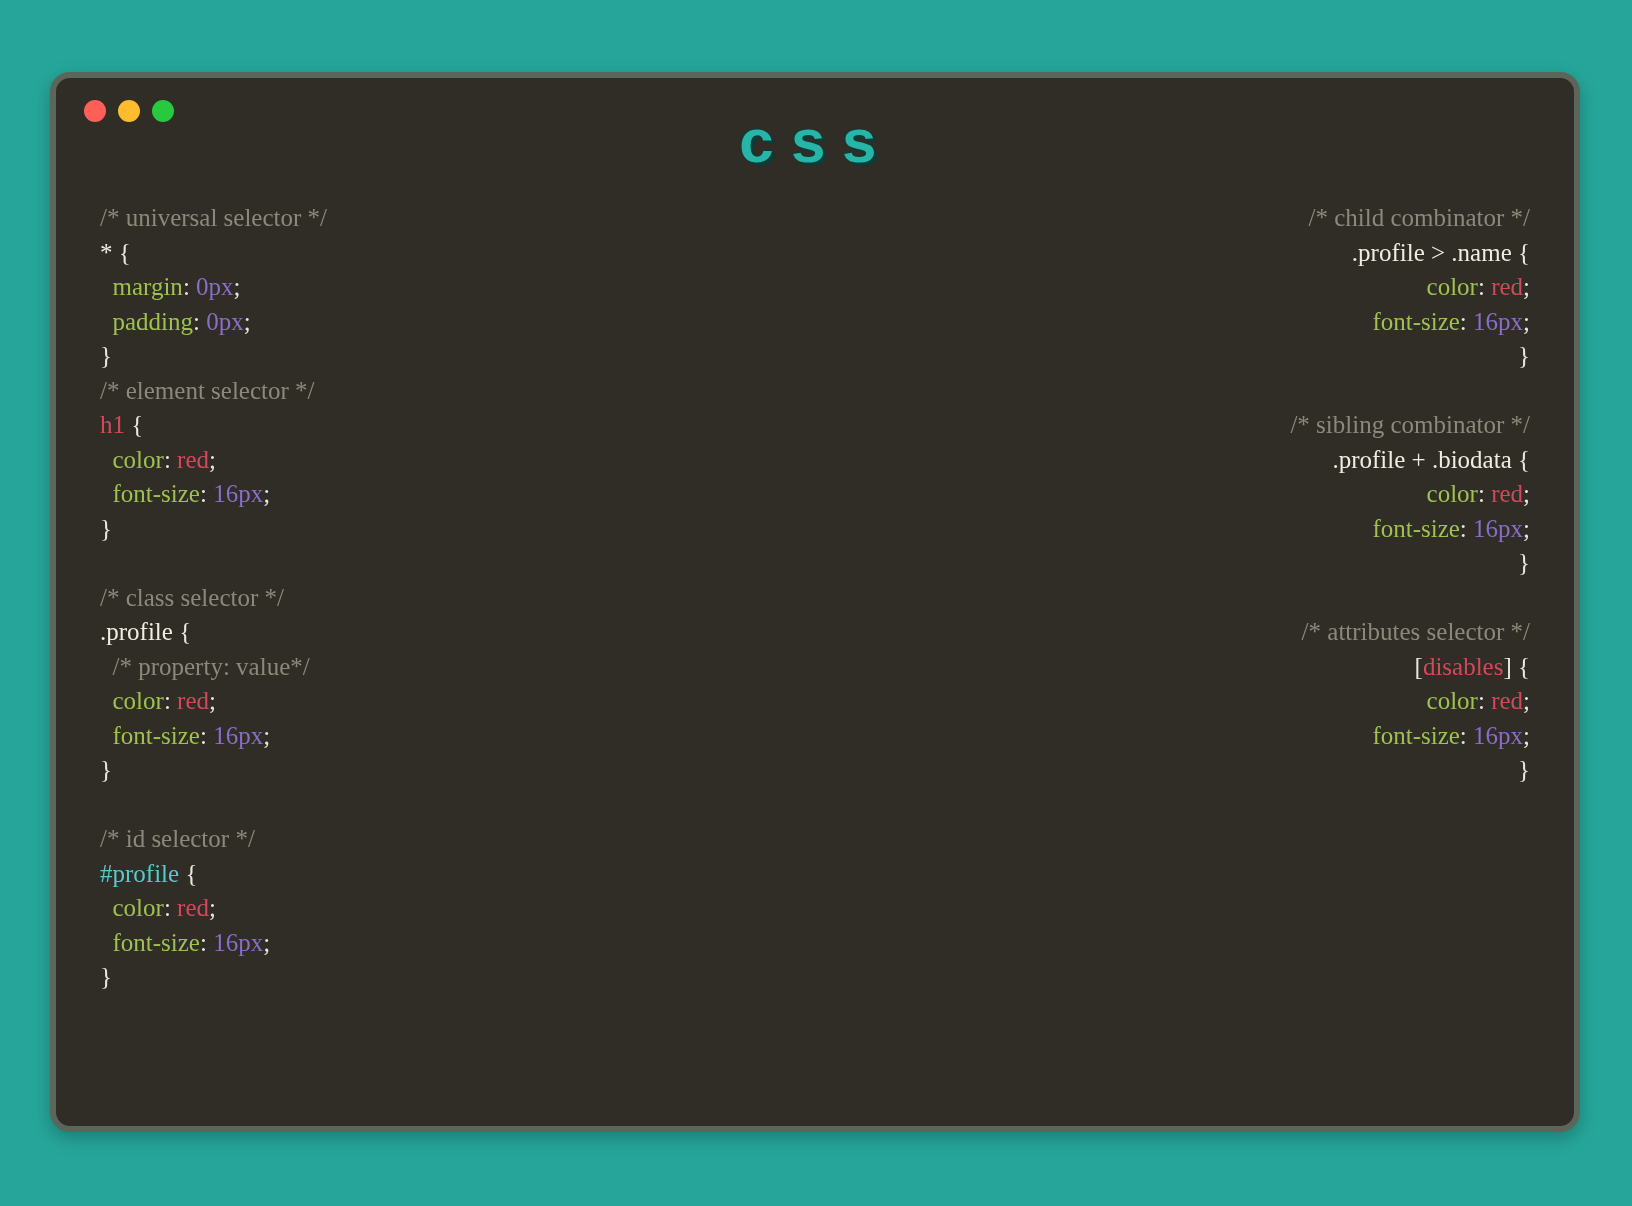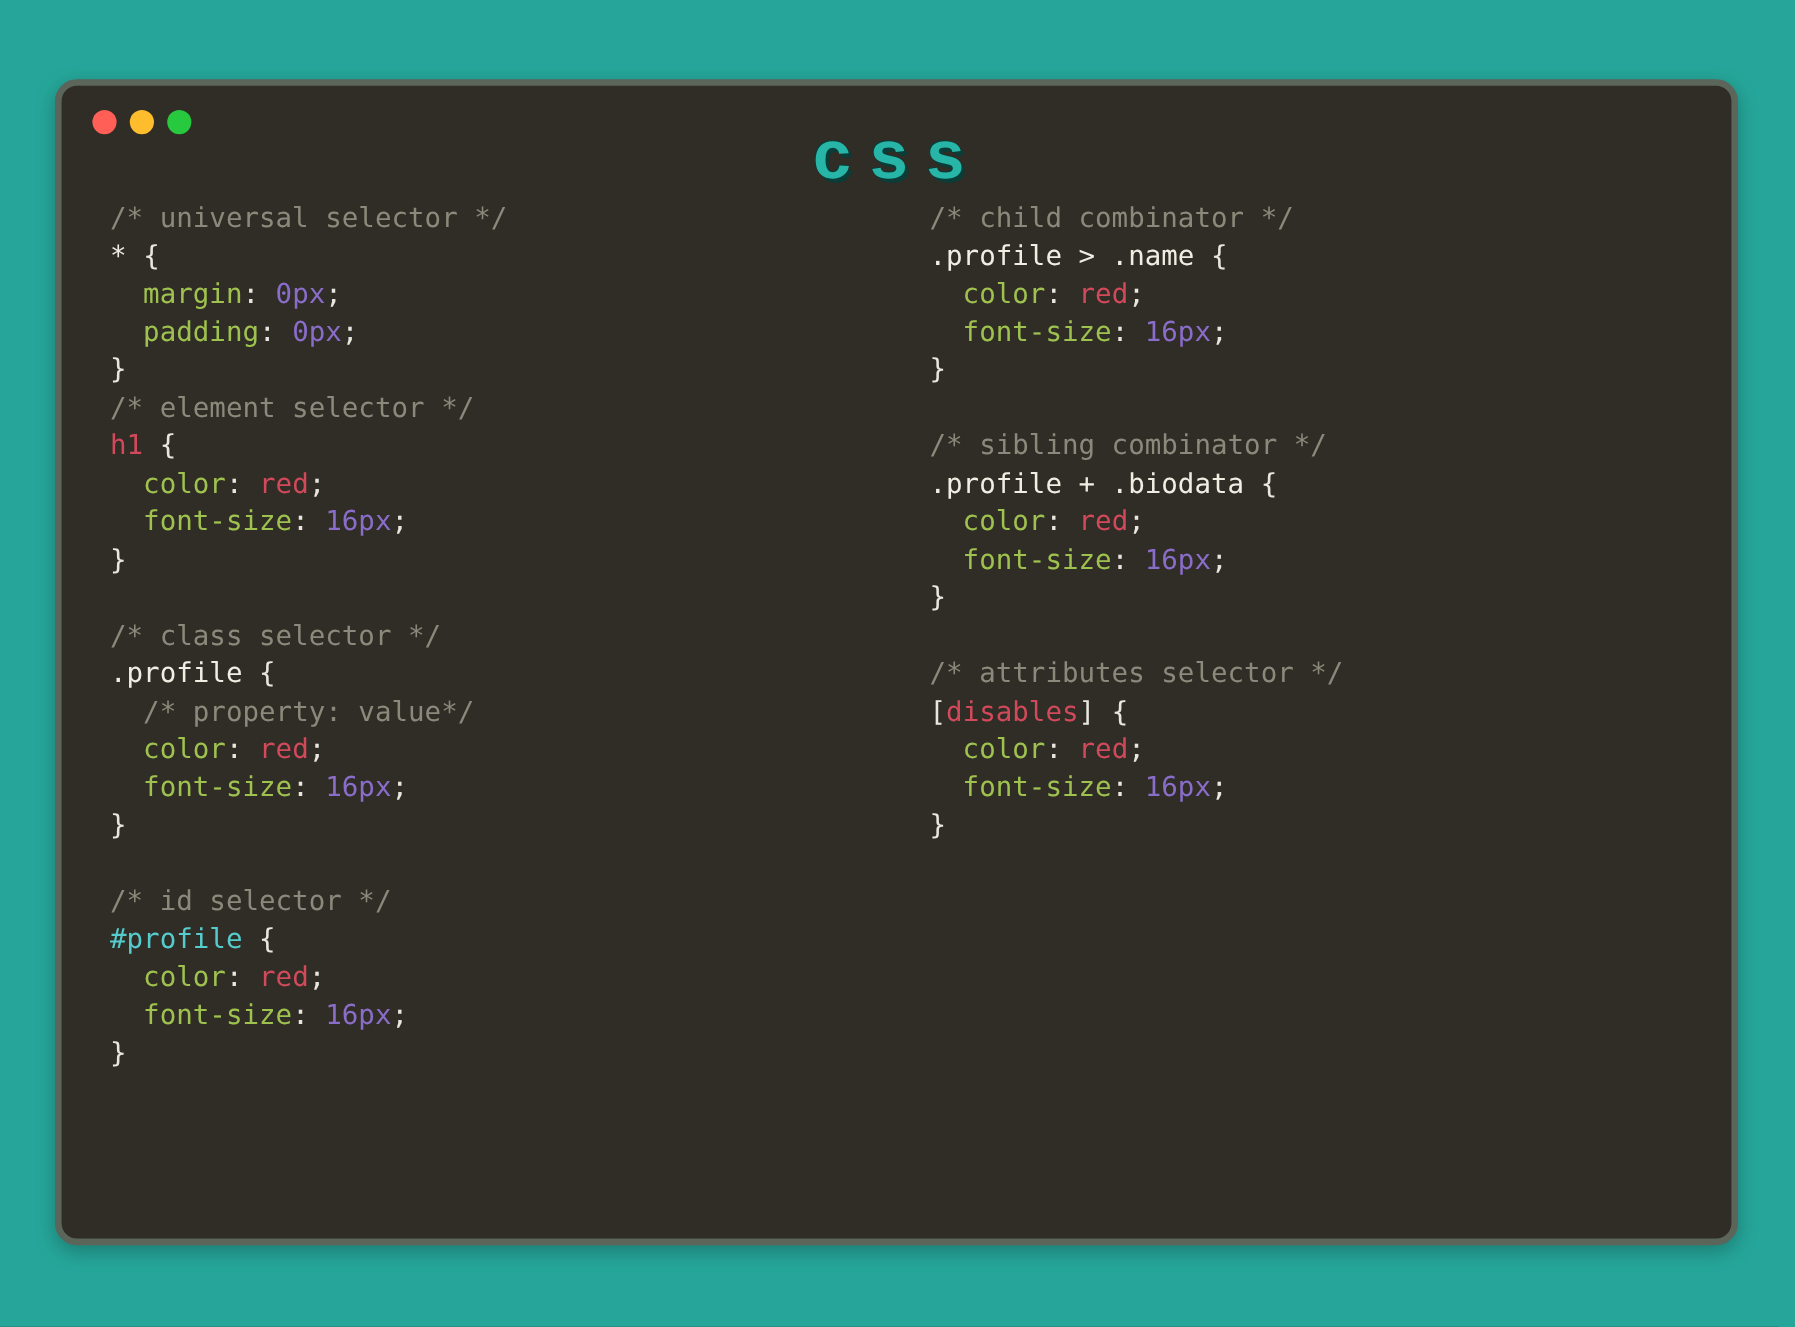--- a/index.html
+++ b/index.html
@@ -46,28 +46,31 @@
     font-size: 62px;
     letter-spacing: 14px;
     font-family: "Courier New", monospace;
     font-weight: 700;
     color: #26b5a7;
     text-shadow: 3px 3px 0 #0a3c38, -1px -1px 0 #0a3c38;
   }
 
   .columns {
     display: flex;
+    margin-top: 20px;
     padding: 0 16px;
+    font-family: Liberation Serif, serif;
   }
   .col {
     flex: 1;
     min-width: 0;
   }
   .col.right {
     padding-left: 60px;
+    text-align: right;
   }
 
   .code {
     font-size: 25px;
     line-height: 1.38;
     white-space: pre;
     color: #e8e6df;
   }
 
   

